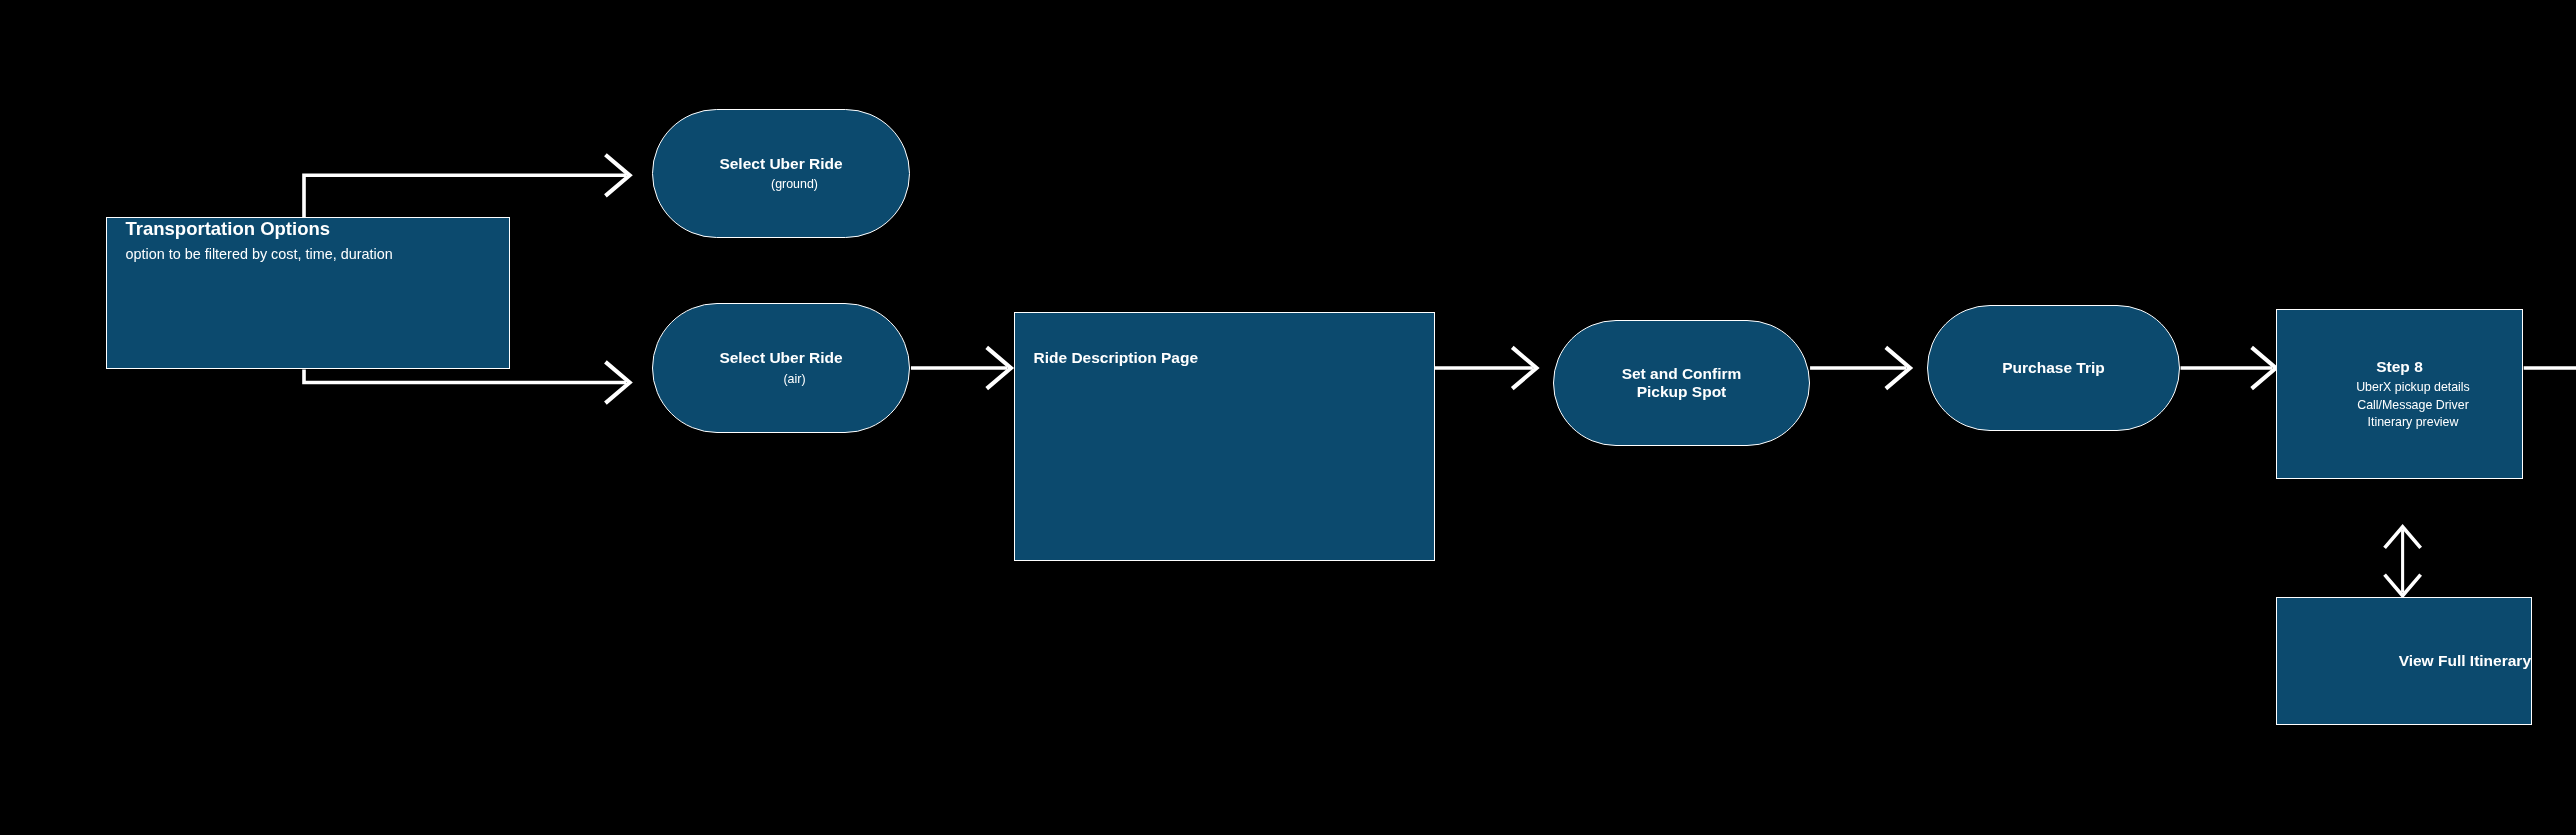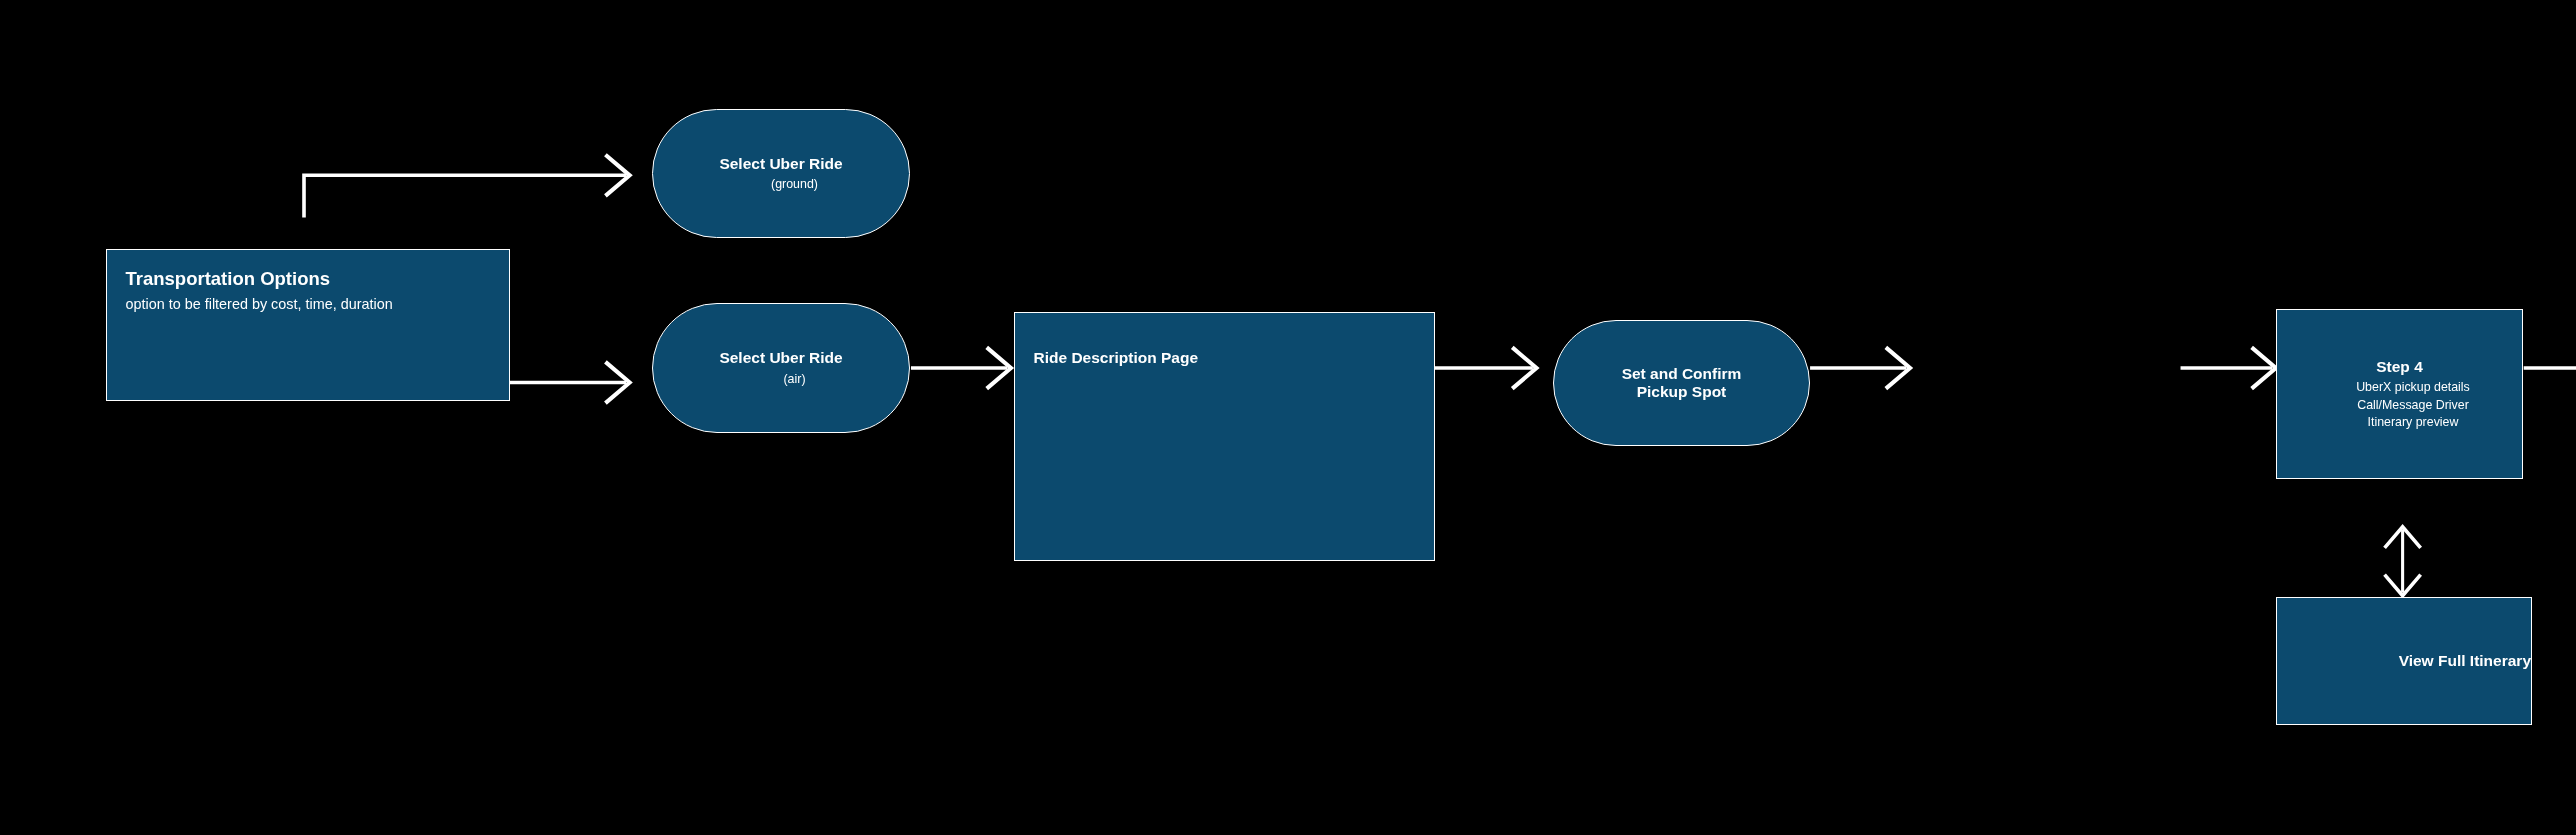--- a/index.html
+++ b/index.html
@@ -58,21 +58,21 @@
     line-height: 1.22;
   }
   
   .t-36 { font-size: 18.5px; }
   .t-30 { font-size: 15.5px; }
   .t-28 { font-size: 14.4px; }
   .t-24 { font-size: 12.4px; padding-left: 27px; }
   .t-21 { font-size: 10.8px; }
 
   .pad-l { padding-left: 18.5px; padding-right: 10.3px; }
-  .pad-t { padding-top: 18px; margin-top: 32px; }
+  .pad-t { padding-top: 0; }
   .sub-list { margin-top: 4.1px; }
   .sub-list div { line-height: 1.62; white-space: nowrap; }
   .stack { display: flex; flex-direction: column; align-items: center; }
   .stack .n-sub { white-space: nowrap; }
   .multi { white-space: pre-line; }
 </style>
 </head>
 <body>
 
 <div id="canvas">
@@ -166,24 +166,27 @@
 
   <div class="node rect listbox pad-l" style="left:1014px; top:312px; width:421px; height:249px; padding-top:36px;">
     <div class="n-title t-30">Ride Description Page</div>
   </div>
 
   <div class="node pill" style="left:1553px; top:320px; width:257px; height:126px;">
     <div class="n-title t-30 multi" style="text-align:center;">Set and Confirm
 Pickup Spot</div>
   </div>
 
+  <div class="node pill" style="left:1927px; top:305px; width:253px; height:126px;">
+    <div class="n-title t-30">Purchase Trip</div>
+  </div>
 
   <div class="node rect" style="left:2276px; top:309px; width:247px; height:170px;">
     <div class="stack">
-      <div class="n-title t-30">Step 4</div>
+      <div class="n-title t-30">Step 8</div>
       <div class="n-sub t-24" style="margin-top:4.1px;">UberX pickup details</div>
       <div class="n-sub t-24" style="margin-top:2.1px;">Call/Message Driver</div>
       <div class="n-sub t-24" style="margin-top:2.1px;">Itinerary preview</div>
     </div>
   </div>
 
   <div class="node rect" style="left:2276px; top:597px; width:256px; height:128px;align-items:flex-end;">
     <div class="n-title t-30">View Full Itinerary</div>
   </div>
 

